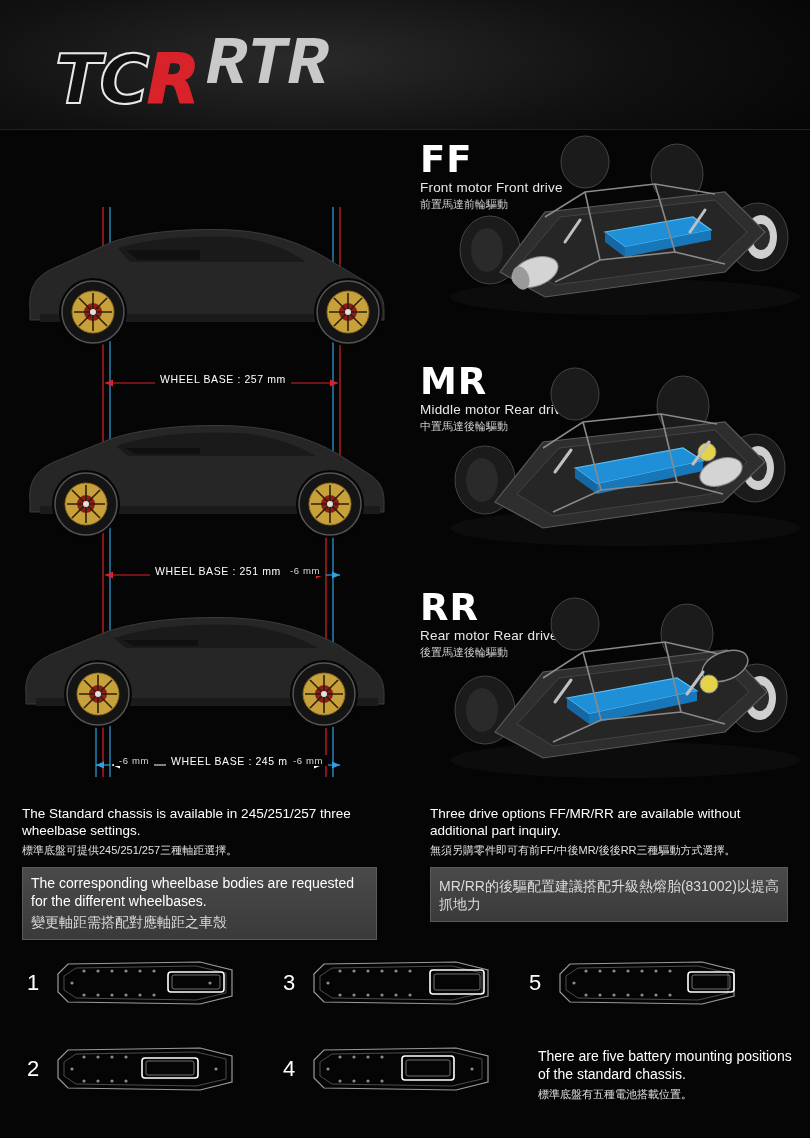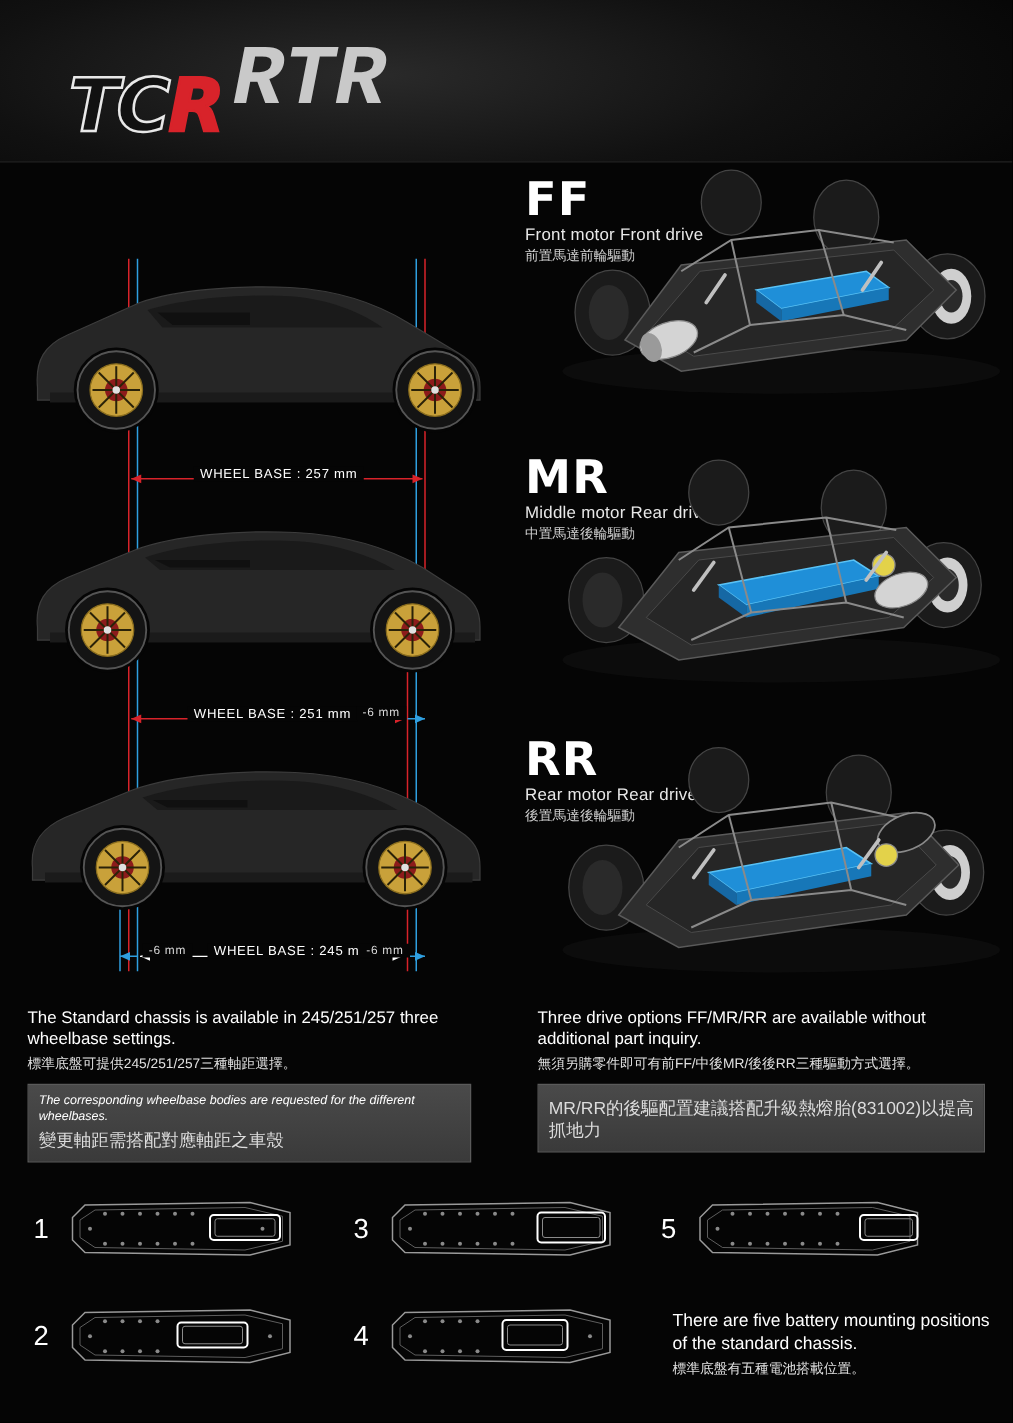--- a/index.html
+++ b/index.html
@@ -19,21 +19,21 @@
     position: absolute; left: 0; top: 0; width: 810px; height: 130px;
     background: radial-gradient(ellipse 600px 150px at 300px 60px, #2a2a2a 0%, #111 55%, #050505 100%);
     border-bottom: 1px solid #222;
   }
   .logo-wrap {
     position: absolute; left: 55px; top: 26px;
     display: flex; align-items: flex-end;
   }
   .logo-tcr {
     font-family: "DejaVu Sans", sans-serif;
-    font-size: 59px; font-weight: bold; font-style: italic;
+    font-size: 68px; font-weight: bold; font-style: italic;
     letter-spacing: -2px;
     color: #111;
     -webkit-text-stroke: 2px #e8e8e8;
     line-height: 0.95;
   }
   .logo-tcr .c-red { -webkit-text-stroke: 2px #d8232a; color: #d8232a; }
   .logo-rtr {
     font-family: Liberation Mono, monospace;
     font-size: 68px; font-weight: bold; font-style: italic;
     color: #c9c9c9;
@@ -79,21 +79,21 @@
   .text-col { position: absolute; top: 806px; }
   .text-col.l { left: 22px; width: 355px; }
   .text-col.r { left: 430px; width: 358px; }
   .tline1 { font-size: 13.5px; color: #ffffff; line-height: 1.25; }
   .tcn { font-size: 11px; color: #e0e0e0; margin-top: 3px; }
   .note-box {
     margin-top: 9px; padding: 6px 8px 7px 8px;
     background: linear-gradient(to bottom, #4a4a4a, #3a3a3a);
     border: 1px solid #5a5a5a;
   }
-  .note-en { font-size: 10px; color: #ffffff; line-height: 1.3; font-style: italic; }
+  .note-en { font-size: 14px; color: #ffffff; line-height: 1.3; }
   .note-cn { font-size: 14px; color: #dcdcdc; margin-top: 4px; }
   
   .batt-area { position: absolute; left: 0; top: 940px; width: 810px; height: 198px; }
   .batt-item { position: absolute; display: flex; align-items: center; }
   .batt-num {
     font-size: 22px; color: #ffffff; font-family: "Liberation Sans", sans-serif;
     width: 22px; text-align: center; margin-right: 6px;
   }
   .batt-final { position: absolute; left: 538px; top: 108px; width: 262px; }
   .batt-final .en { font-size: 14px; color: #ffffff; line-height: 1.25; }

